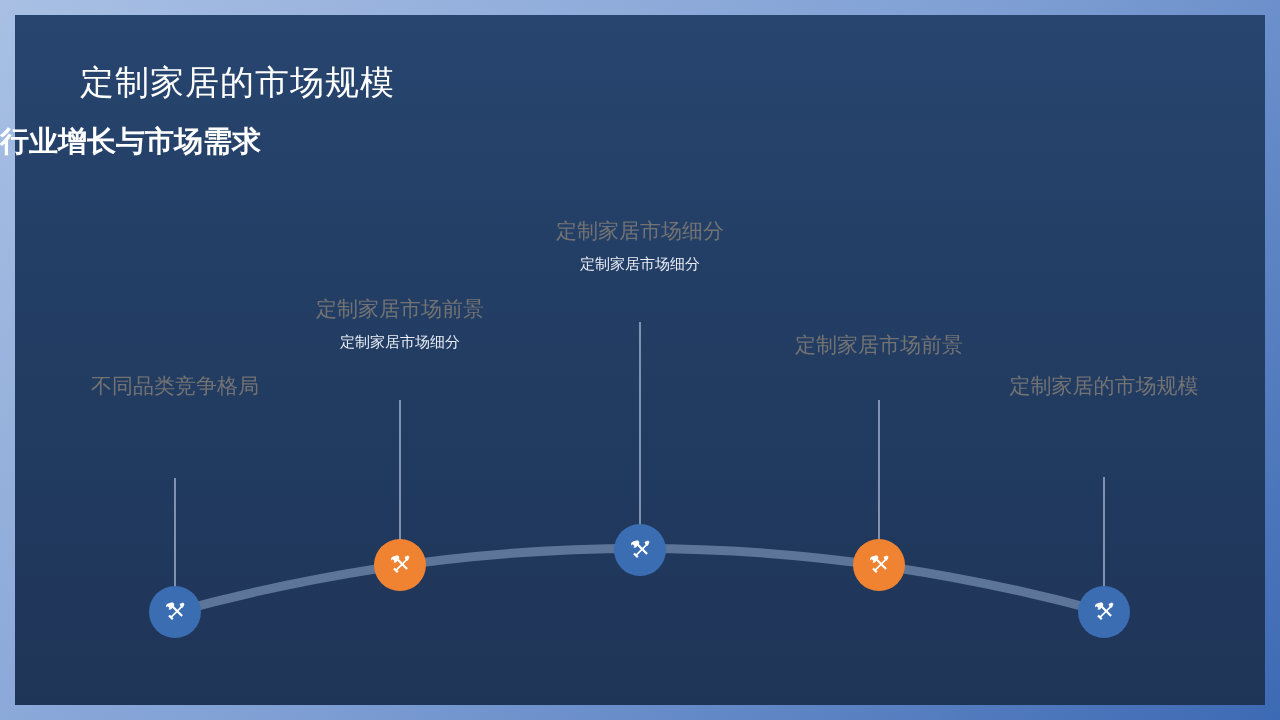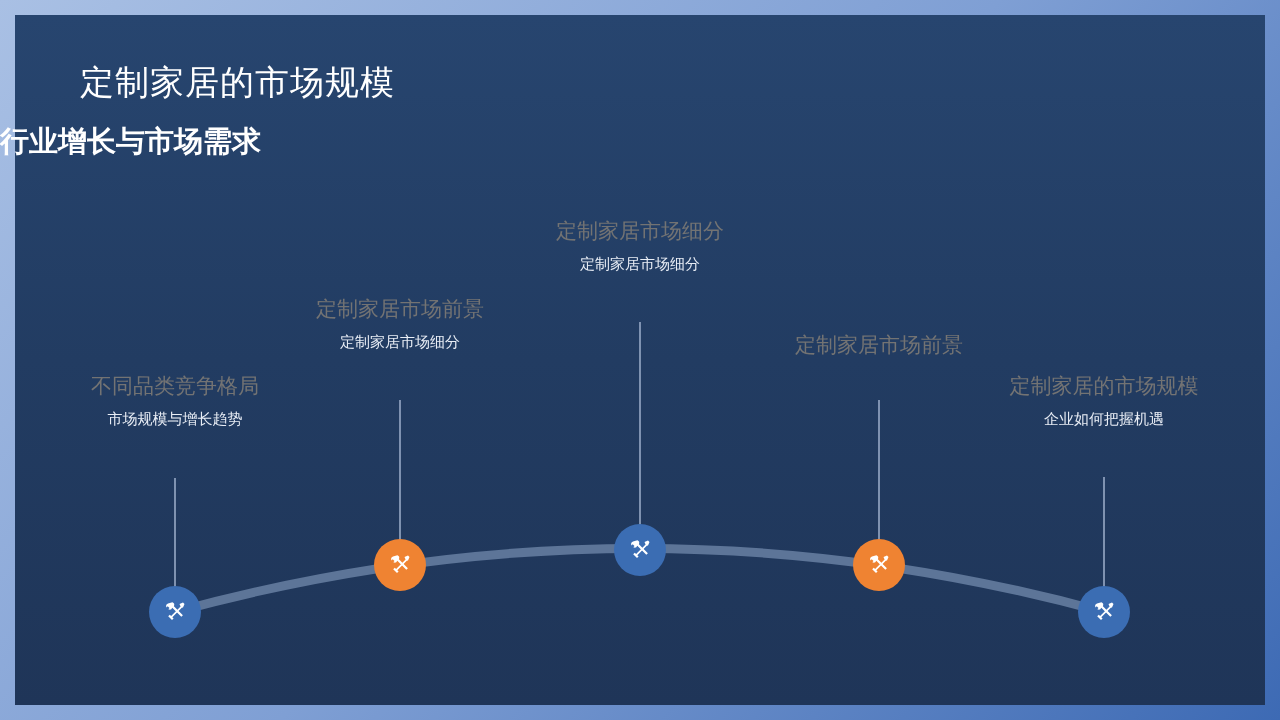--- a/index.html
+++ b/index.html
@@ -45,21 +45,20 @@
   <path d="M175,612 Q640,485 1104,612" fill="none" stroke="#5d7598" stroke-width="9"></path>
   <line x1="175" y1="478" x2="175" y2="590" stroke="#9fb1cc" stroke-width="1.5"></line>
   <line x1="400" y1="400" x2="400" y2="542" stroke="#9fb1cc" stroke-width="1.5"></line>
   <line x1="640" y1="322" x2="640" y2="527" stroke="#9fb1cc" stroke-width="1.5"></line>
   <line x1="879" y1="400" x2="879" y2="542" stroke="#9fb1cc" stroke-width="1.5"></line>
   <line x1="1104" y1="477" x2="1104" y2="590" stroke="#9fb1cc" stroke-width="1.5"></line>
 </svg>
 
 <div class="node-text" style="left:45px; top:373px;">
   <div class="node-title">不同品类竞争格局</div>
-  <div class="node-desc">市场规模与增长趋势</div>
 </div>
 <div class="node-circle" style="left:149px; top:586px; background:#3b6db3;">
   <svg viewBox="0 0 24 24">
     <path d="M5 3.5 a3 3 0 0 0 -1.5 4 l1.2 -1.2 1.8 1.8 -1.2 1.2 a3 3 0 0 0 4 -1.5 l9 9 1.6 -1.6 -9 -9 a3 3 0 0 0 -1.5 -4 z" fill="#ffffff"></path>
     <path d="M16.5 4 l3.5 -1.5 1.5 1.5 -1.5 3.5 -1.2 0.2 -9.5 9.5 1.3 1.3 -1.6 1.6 -3.8 -3.8 1.6 -1.6 1.3 1.3 9.5 -9.5 z" fill="#ffffff"></path>
   </svg>
 </div>
 
 <div class="node-text" style="left:270px; top:296px;">
   <div class="node-title">定制家居市场前景</div>
@@ -88,20 +87,19 @@
 </div>
 <div class="node-circle" style="left:853px; top:539px; background:#ef8332;">
   <svg viewBox="0 0 24 24">
     <path d="M5 3.5 a3 3 0 0 0 -1.5 4 l1.2 -1.2 1.8 1.8 -1.2 1.2 a3 3 0 0 0 4 -1.5 l9 9 1.6 -1.6 -9 -9 a3 3 0 0 0 -1.5 -4 z" fill="#ffffff"></path>
     <path d="M16.5 4 l3.5 -1.5 1.5 1.5 -1.5 3.5 -1.2 0.2 -9.5 9.5 1.3 1.3 -1.6 1.6 -3.8 -3.8 1.6 -1.6 1.3 1.3 9.5 -9.5 z" fill="#ffffff"></path>
   </svg>
 </div>
 
 <div class="node-text" style="left:974px; top:373px;">
   <div class="node-title">定制家居的市场规模</div>
-  <div class="node-desc">企业如何把握机遇</div>
 </div>
 <div class="node-circle" style="left:1078px; top:586px; background:#3b6db3;">
   <svg viewBox="0 0 24 24">
     <path d="M5 3.5 a3 3 0 0 0 -1.5 4 l1.2 -1.2 1.8 1.8 -1.2 1.2 a3 3 0 0 0 4 -1.5 l9 9 1.6 -1.6 -9 -9 a3 3 0 0 0 -1.5 -4 z" fill="#ffffff"></path>
     <path d="M16.5 4 l3.5 -1.5 1.5 1.5 -1.5 3.5 -1.2 0.2 -9.5 9.5 1.3 1.3 -1.6 1.6 -3.8 -3.8 1.6 -1.6 1.3 1.3 9.5 -9.5 z" fill="#ffffff"></path>
   </svg>
 </div>
 
 </body></html>

